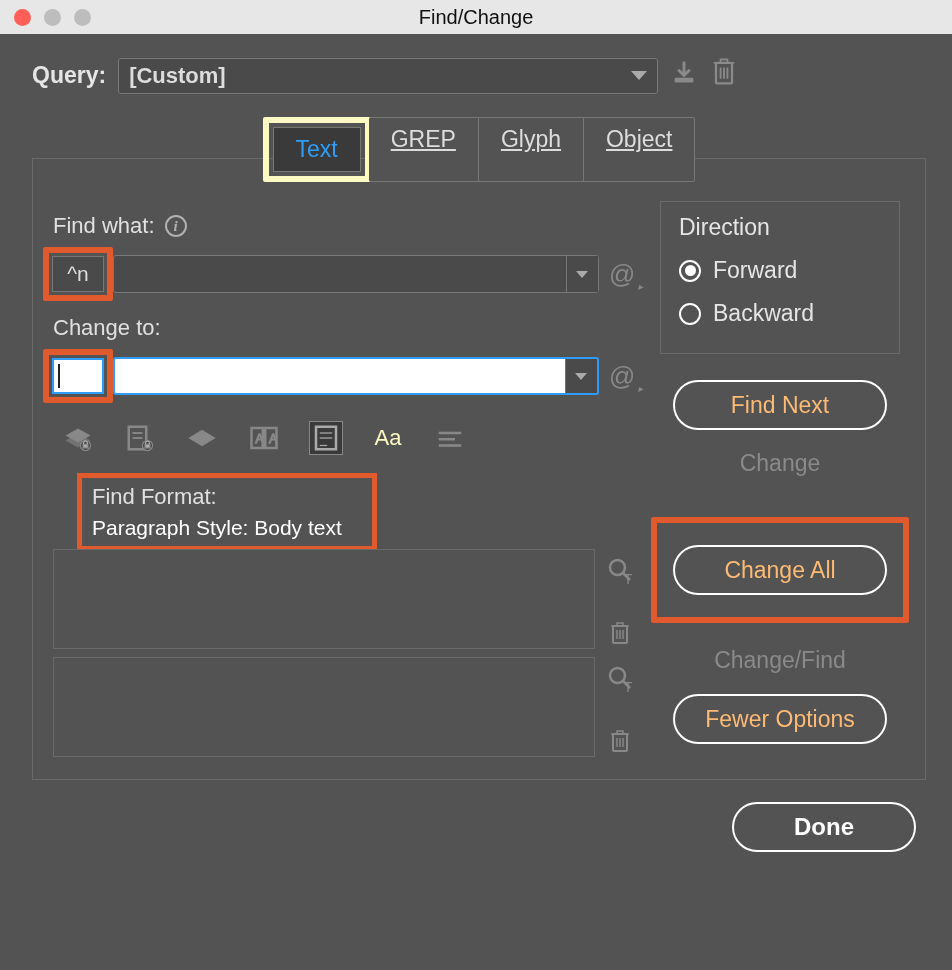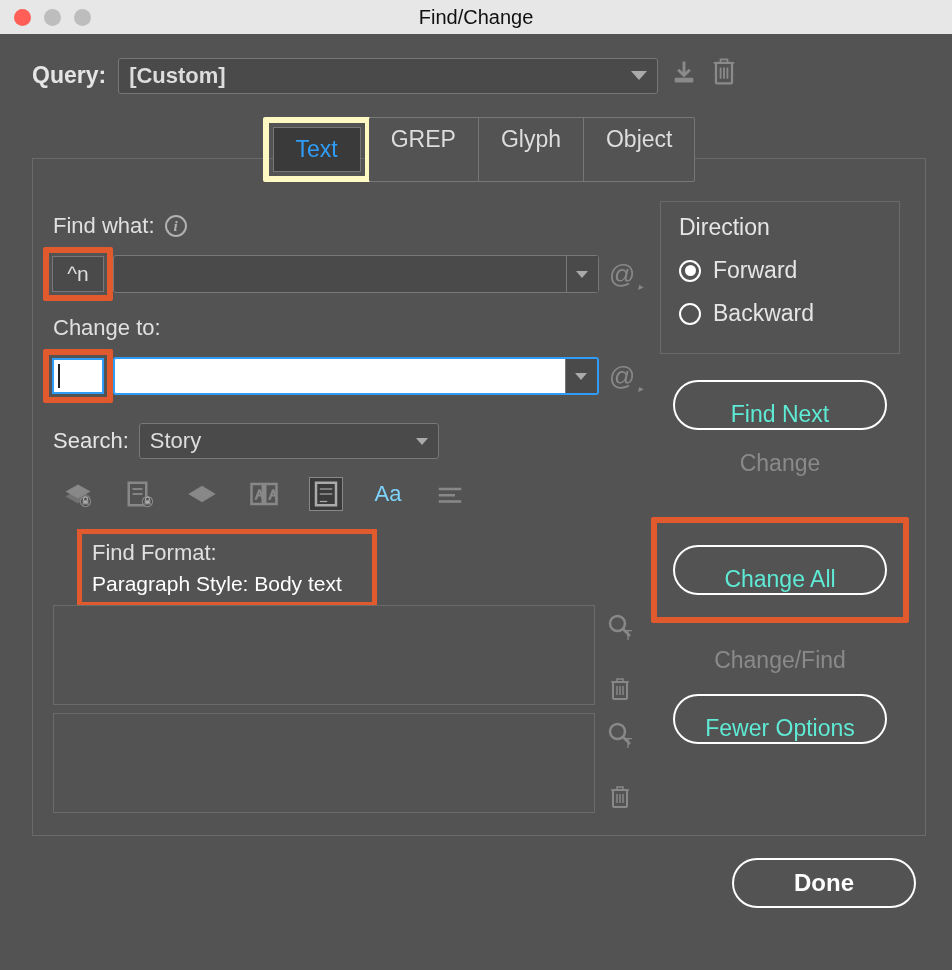--- a/index.html
+++ b/index.html
@@ -311,24 +311,24 @@
     height: 11px;
     background: #fff;
     border-radius: 50%;
   }
   .pill-btn {
     border: 2.5px solid #fff;
     border-radius: 28px;
     width: 214px;
     height: 50px;
     display: flex;
-    align-items: flex-end;
+    align-items: center;
     justify-content: center;
     font-size: 23px;
-    color: #5eead4;
+    color: #fdba74;
     background: transparent;
     cursor: pointer;
   }
   .text-btn {
     font-size: 23px;
     color: #8a8a8a;
     margin: 20px 0;
   }
   .hl-btn-wrap {
     border: 6px solid #e05a2e;
@@ -405,21 +405,21 @@
         </svg>
     </div>
   </div>
 
   <div class="tabs-row">
     <span class="hl-tab-wrap">
       <div class="tabs" style="border:none; display:inline-flex;">
         <div class="tab active" style="border:1px solid #777;">Text</div>
       </div>
     </span>
-    <div class="tabs" style="border-left:none; margin-left:-2px;">
+    <div class="tabs" style="border-left:none; margin-left:-2px;text-decoration:underline;">
       <div class="tab">GREP</div>
       <div class="tab">Glyph</div>
       <div class="tab">Object</div>
     </div>
   </div>
 
   <div class="main-panel">
     <div class="left-col">
 
       <div class="field-label">
@@ -451,27 +451,20 @@
         </span>
         <div class="combo white" style="margin-left:-10px;">
           <input type="text" value="" style="">
           <div class="drop-seg">
               <span class="chev-down sm"></span>
             </div>
         </div>
         <span class="at-icon">@<span class="at-sub">▸</span></span>
       </div>
 
-      <div class="search-row">
-        <span class="label" style="font-size:22px;">Search:</span>
-        <div class="search-drop">
-          <span>Story</span>
-          <span class="chev-down sm"></span>
-        </div>
-      </div>
 
       <div class="toolbar">
         <div class="tool-item">
           <svg class="tool-icon" viewBox="0 0 24 24">
               <polygon points="3,10 12,5 21,10 12,15" fill="#888"></polygon>
               <polygon points="3,14 12,9 21,14 12,19" fill="#888" opacity="0.6"></polygon>
               <circle cx="18" cy="18" r="4" fill="#3a3a3a"></circle>
               <rect x="16" y="17" width="4" height="3" fill="#aaa"></rect>
               <path d="M16.5 17 v-1 a1.5 1.5 0 0 1 3 0 v1" stroke="#aaa" fill="none"></path>
             </svg>
@@ -501,21 +494,21 @@
         </div>
         <div class="tool-item active">
           <svg class="tool-icon" viewBox="0 0 24 24">
               <rect x="4" y="3" width="16" height="18" stroke="#aaa" fill="none" stroke-width="2"></rect>
               <line x1="7" y1="8" x2="17" y2="8" stroke="#aaa"></line>
               <line x1="7" y1="12" x2="17" y2="12" stroke="#aaa"></line>
               <line x1="7" y1="18" x2="13" y2="18" stroke="#aaa"></line>
             </svg>
         </div>
         <div class="tool-item">
-          <span style="font-size:22px;color:#7dd3fc;">Aa</span>
+          <span style="font-size:22px;color:#fef9c3;">Aa</span>
         </div>
         <div class="tool-item">
           <svg class="tool-icon" viewBox="0 0 24 24">
               <line x1="3" y1="8" x2="21" y2="8" stroke="#888" stroke-width="2"></line>
               <line x1="3" y1="13" x2="16" y2="13" stroke="#888" stroke-width="2"></line>
               <line x1="3" y1="18" x2="21" y2="18" stroke="#888" stroke-width="2"></line>
             </svg>
         </div>
       </div>
 

